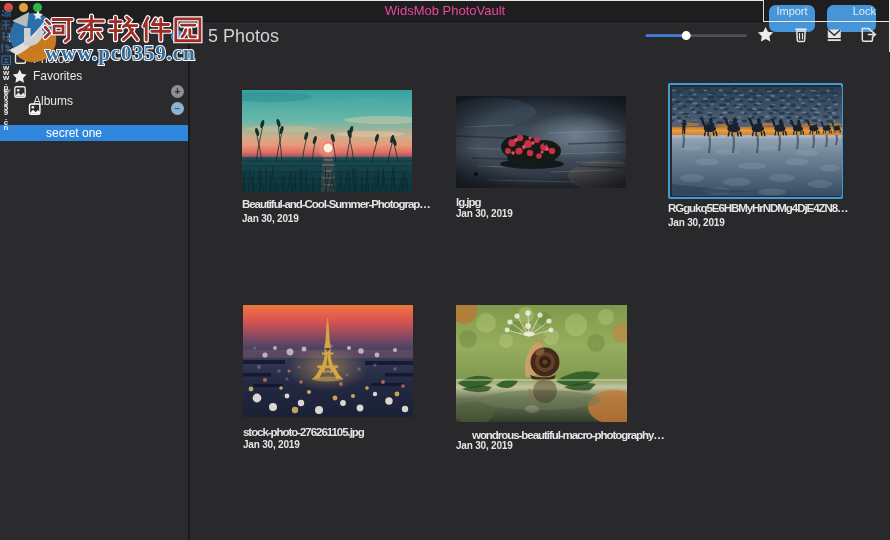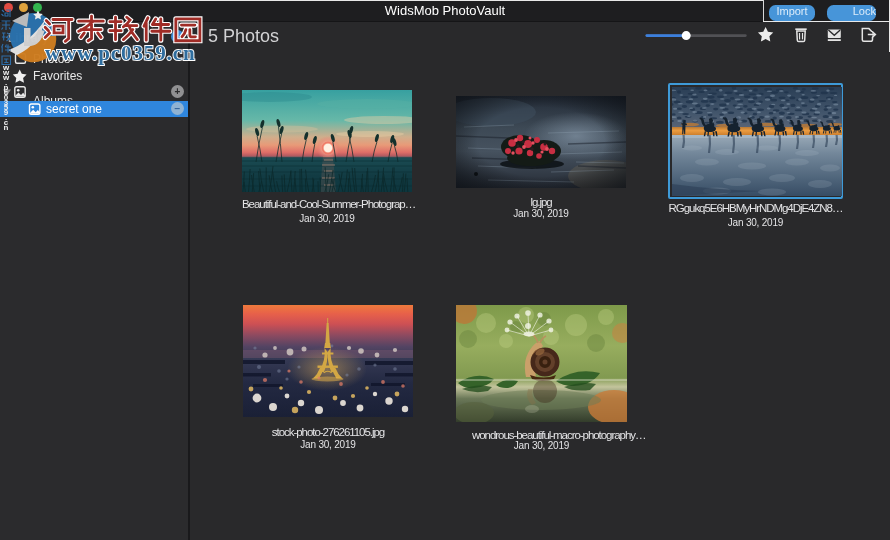--- a/index.html
+++ b/index.html
@@ -4,37 +4,37 @@
 <style>
   html,body{margin:0;padding:0;background:#29292b;}
   *{box-sizing:border-box;}
   body{width:890px;height:540px;overflow:hidden;position:relative;
        font-family:"Liberation Sans",sans-serif;}
   .abs{position:absolute;}
   
   #titlebar{left:0;top:0;width:890px;height:22px;background:#1e1e20;
             border-bottom:1px solid #151517;}
   #apptitle{left:0;top:0;width:890px;height:22px;line-height:22px;text-align:center;
-            color:#ffffff;font-size:13px;}
+            color:#ec4899;font-size:13px;}
   .light{width:9px;height:9px;border-radius:50%;top:3px;}
   #sidebar{left:0;top:22px;width:188px;height:518px;background:#2b2b2d;}
   #sdivider{left:188px;top:22px;width:2px;height:518px;background:#19191b;}
-  .btn{top:5px;height:16px;border-radius:6.5px;background:#4795d9;color:#dcecfa;
+  .btn{top:5px;height:27px;border-radius:6.5px;background:#4795d9;color:#dcecfa;
        font-size:11px;text-align:center;line-height:13px;}
   
   .srow{left:0;width:188px;height:17px;color:#e8e8e8;font-size:12px;}
   .srow .txt{position:absolute;left:33px;top:50%;transform:translateY(-50%);}
   #librow{color:#9b9b9d;font-weight:bold;font-size:12px;}
-  #secretrow{background:#2f86dd;color:#fff;}
+  #secretrow{background:#2f86dd;color:#fff;margin-top:24px;}
   .circ{width:13px;height:13px;border-radius:50%;font-size:10px;text-align:center;
         line-height:13px;font-weight:bold;}
   
   #fivephotos{left:208px;top:22px;height:28px;line-height:28px;color:#d2d2d4;font-size:18px;}
   
-  .cap{color:#e4e4e6;font-size:11.5px;text-align:center;white-space:nowrap;letter-spacing:-1.05px;}
+  .cap{color:#e4e4e6;font-size:11.5px;white-space:nowrap;letter-spacing:-1.05px;font-weight:bold;}
   .date{letter-spacing:-0.2px;font-size:10px;}
   
   #selbox{left:668px;top:83px;width:175px;height:116px;border:2px solid #3e9ad8;
           border-radius:2px;}
 </style>
 </head>
 <body>
 
 <div class="abs" id="titlebar"></div>
 <div class="abs" id="apptitle">WidsMob PhotoVault</div>

